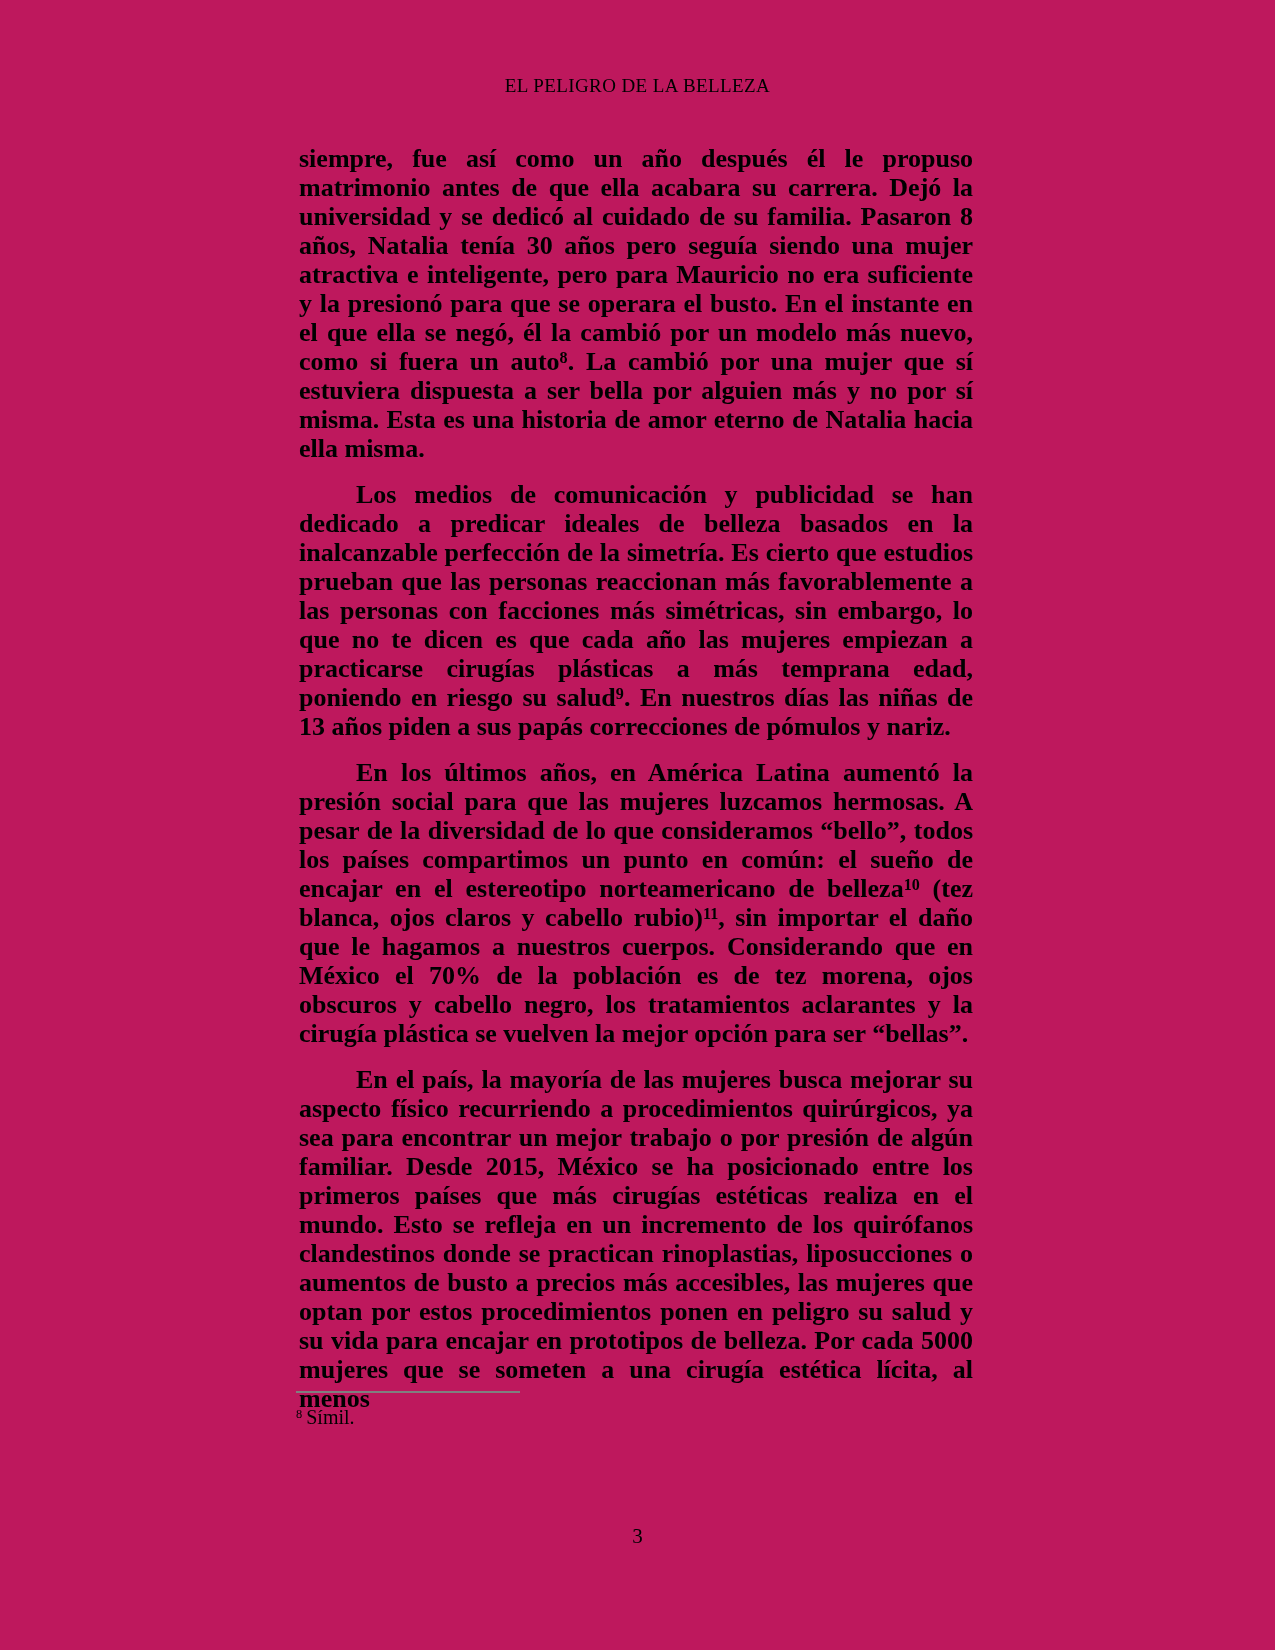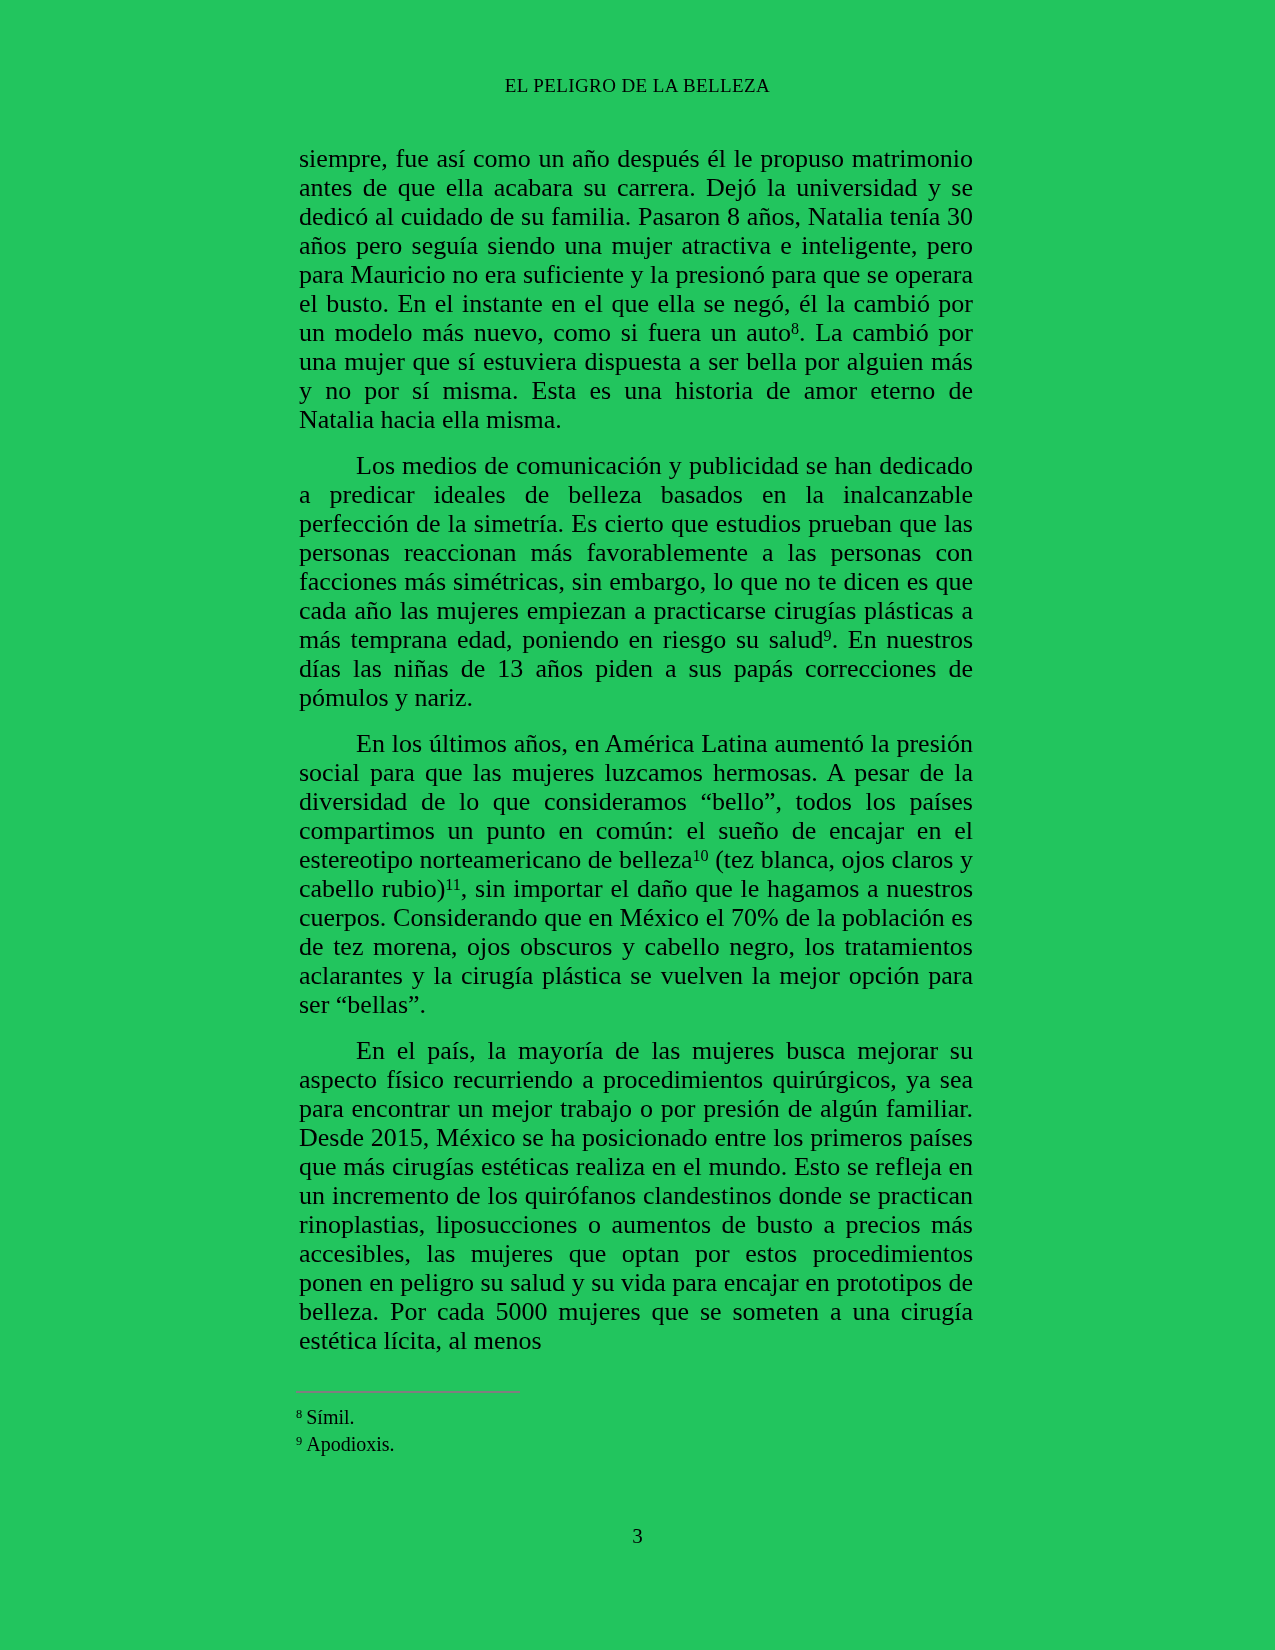--- a/index.html
+++ b/index.html
@@ -4,21 +4,21 @@
 <style>
   html, body {
     margin: 0;
     padding: 0;
     background: #ffffff;
   }
   .page {
     position: relative;
     width: 1275px;
     height: 1650px;
-    background: #22c55e;
+    background: #be185d;
     color: #000000;
     font-family: "Liberation Serif", "DejaVu Serif", serif;
     overflow: hidden;
   }
   .header-title {
     position: absolute;
     top: 75px;
     left: 0;
     width: 100%;
     text-align: center;
@@ -31,20 +31,21 @@
     left: 299px;
     top: 144px;
     width: 674px;
     font-size: 26px;
     line-height: 29px;
     text-align: justify;
     text-justify: inter-word;
   }
   .para {
     margin: 0 0 11px 0;
+    font-weight: bold;
   }
   .para.indent {
     text-indent: 57px;
     margin-top: 17px;
   }
   .para sup, .fn-item sup {
     font-size: 62%;
     line-height: 0;
     vertical-align: baseline;
     position: relative;
@@ -88,20 +89,17 @@
     <p class="para indent">Los medios de comunicación y publicidad se han dedicado a predicar ideales de belleza basados en la inalcanzable perfección de la simetría. Es cierto que estudios prueban que las personas reaccionan más favorablemente a las personas con facciones más simétricas, sin embargo, lo que no te dicen es que cada año las mujeres empiezan a practicarse cirugías plásticas a más temprana edad, poniendo en riesgo su salud<sup>9</sup>. En nuestros días las niñas de 13 años piden a sus papás correcciones de pómulos y nariz.</p>
     <p class="para indent">En los últimos años, en América Latina aumentó la presión social para que las mujeres luzcamos hermosas. A pesar de la diversidad de lo que consideramos “bello”, todos los países compartimos un punto en común: el sueño de encajar en el estereotipo norteamericano de belleza<sup>10</sup> (tez blanca, ojos claros y cabello rubio)<sup>11</sup>, sin importar el daño que le hagamos a nuestros cuerpos. Considerando que en México el 70% de la población es de tez morena, ojos obscuros y cabello negro, los tratamientos aclarantes y la cirugía plástica se vuelven la mejor opción para ser “bellas”.</p>
     <p class="para indent">En el país, la mayoría de las mujeres busca mejorar su aspecto físico recurriendo a procedimientos quirúrgicos, ya sea para encontrar un mejor trabajo o por presión de algún familiar. Desde 2015, México se ha posicionado entre los primeros países que más cirugías estéticas realiza en el mundo. Esto se refleja en un incremento de los quirófanos clandestinos donde se practican rinoplastias, liposucciones o aumentos de busto a precios más accesibles, las mujeres que optan por estos procedimientos ponen en peligro su salud y su vida para encajar en prototipos de belleza. Por cada 5000 mujeres que se someten a una cirugía estética lícita, al menos</p>
   </div>
 
   <div class="footnotes">
     <div class="fn-sep"></div>
     <div class="fn-item">
       <sup>8</sup><span>Símil.</span>
     </div>
-    <div class="fn-item">
-      <sup>9</sup><span>Apodioxis.</span>
-    </div>
   </div>
 
   <div class="page-number">3</div>
 
 </div>
 
 </body></html>

